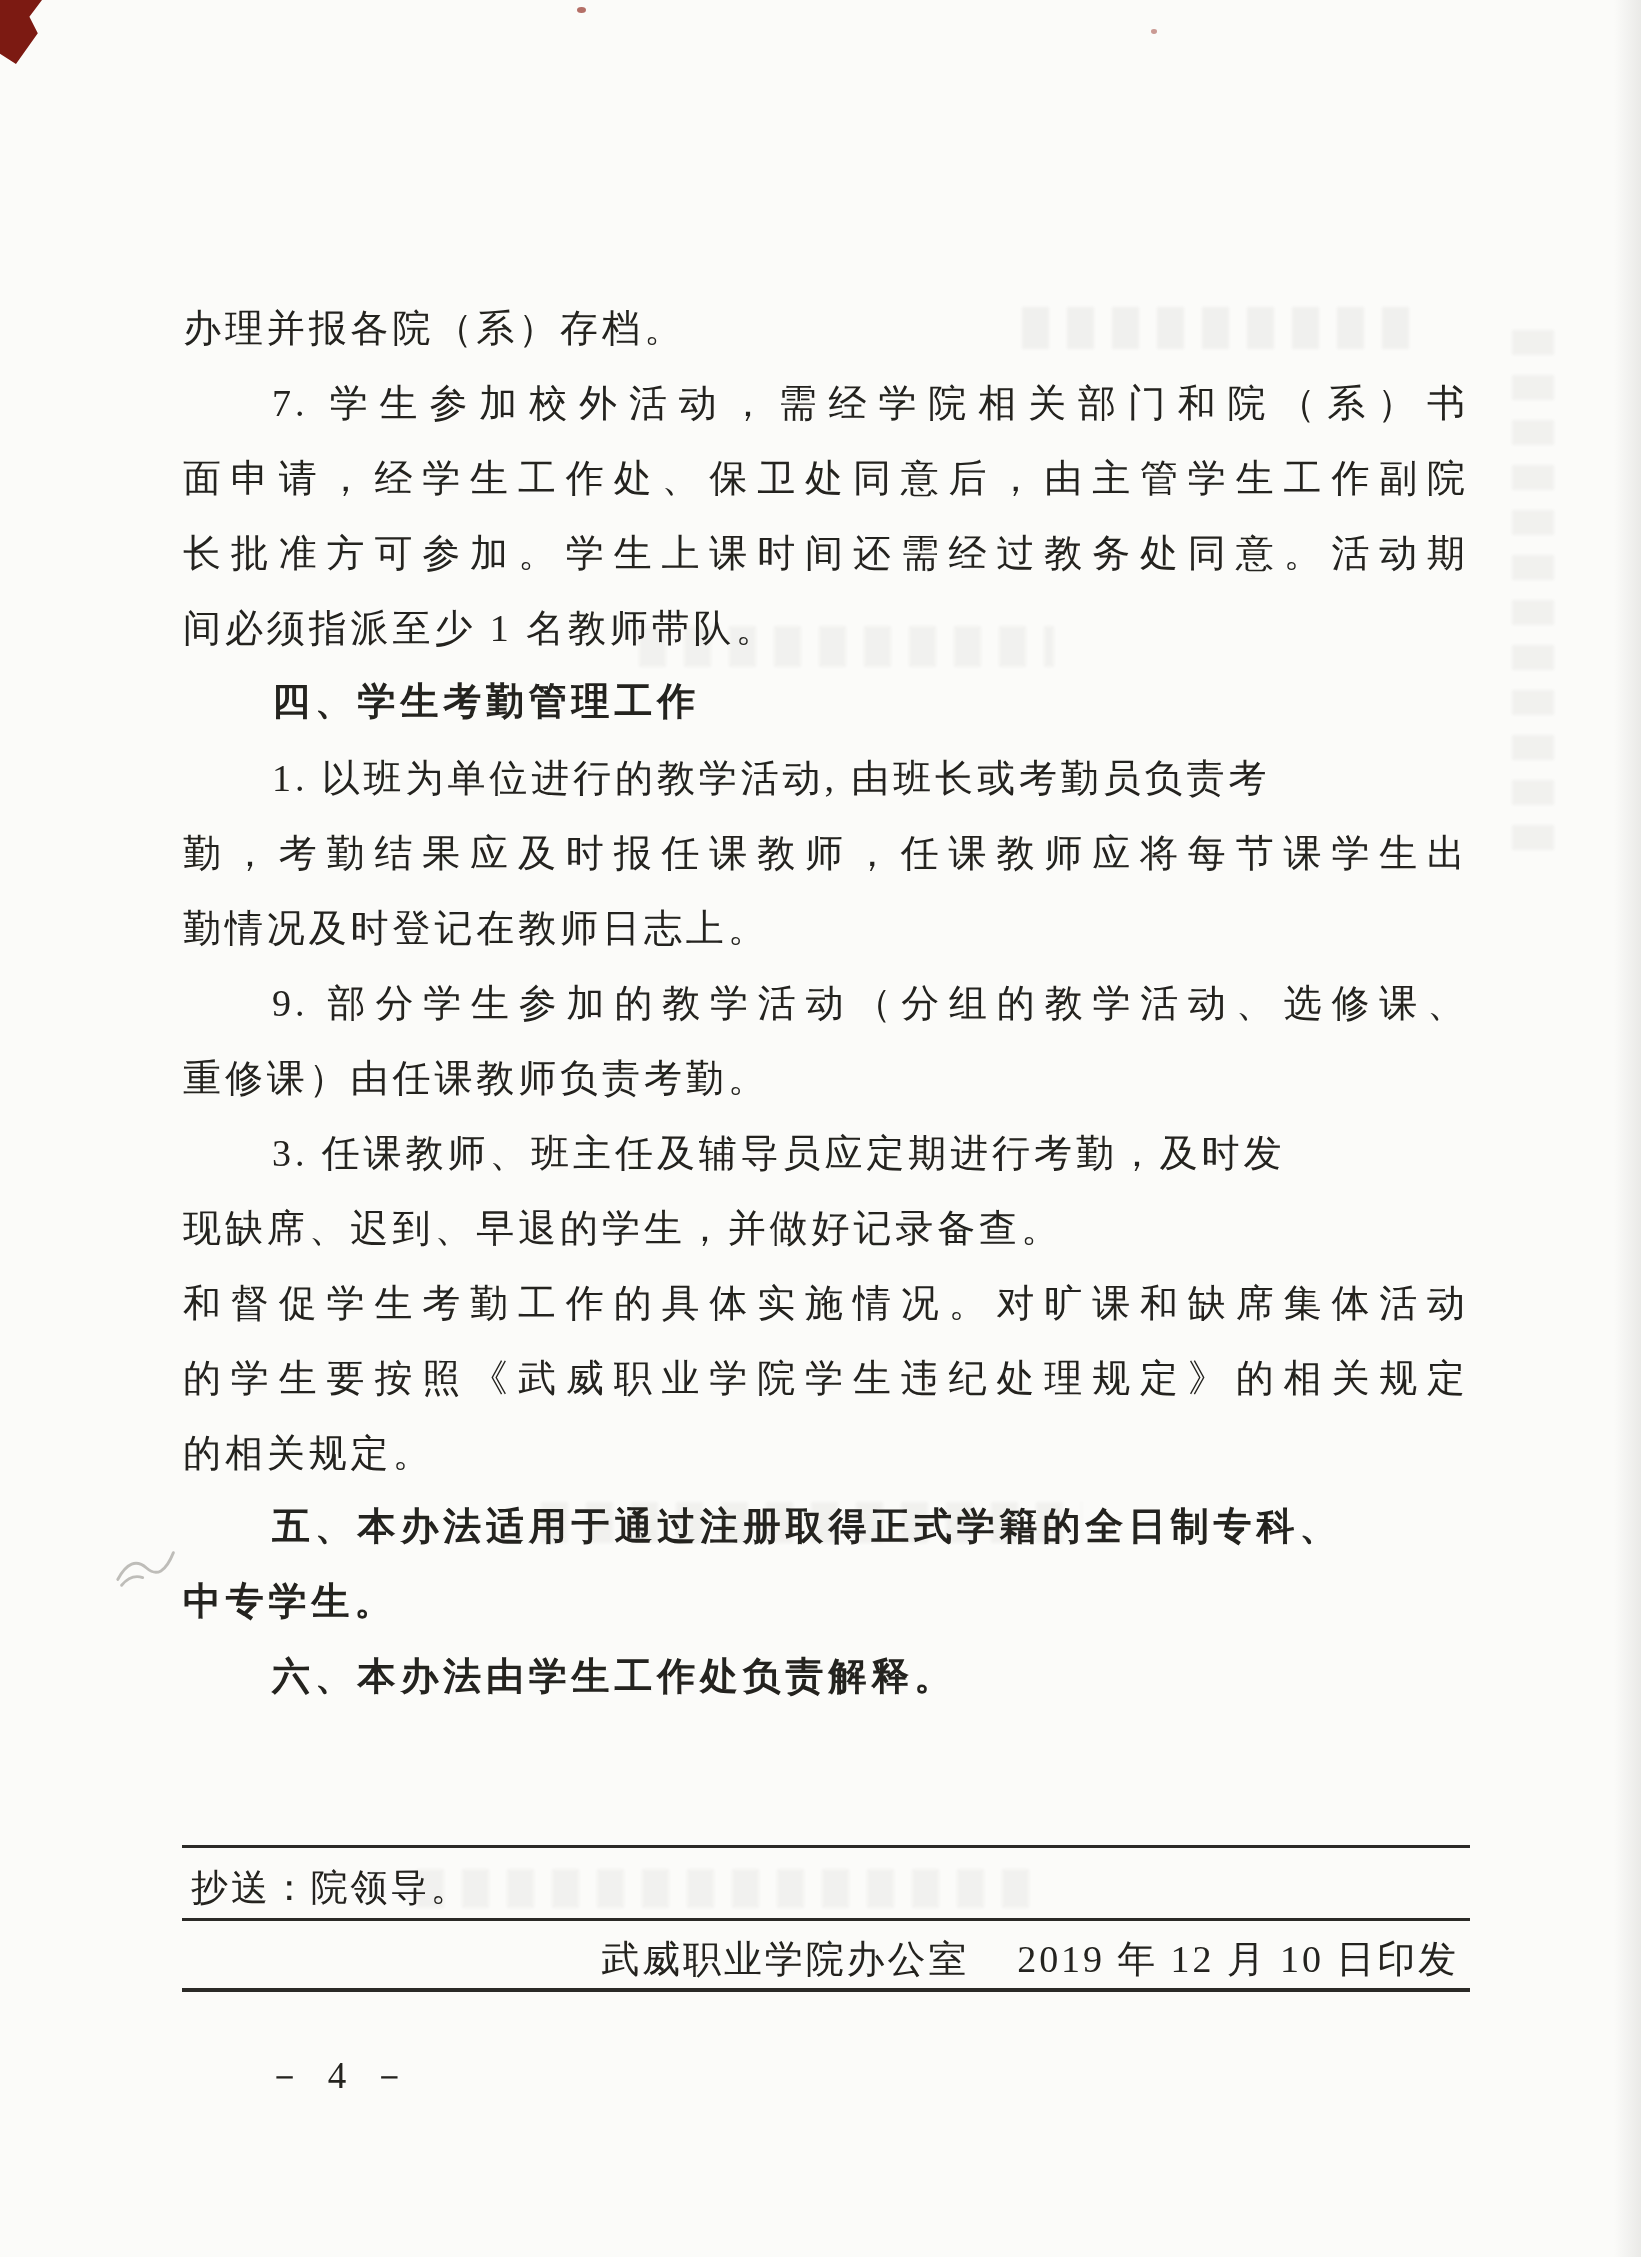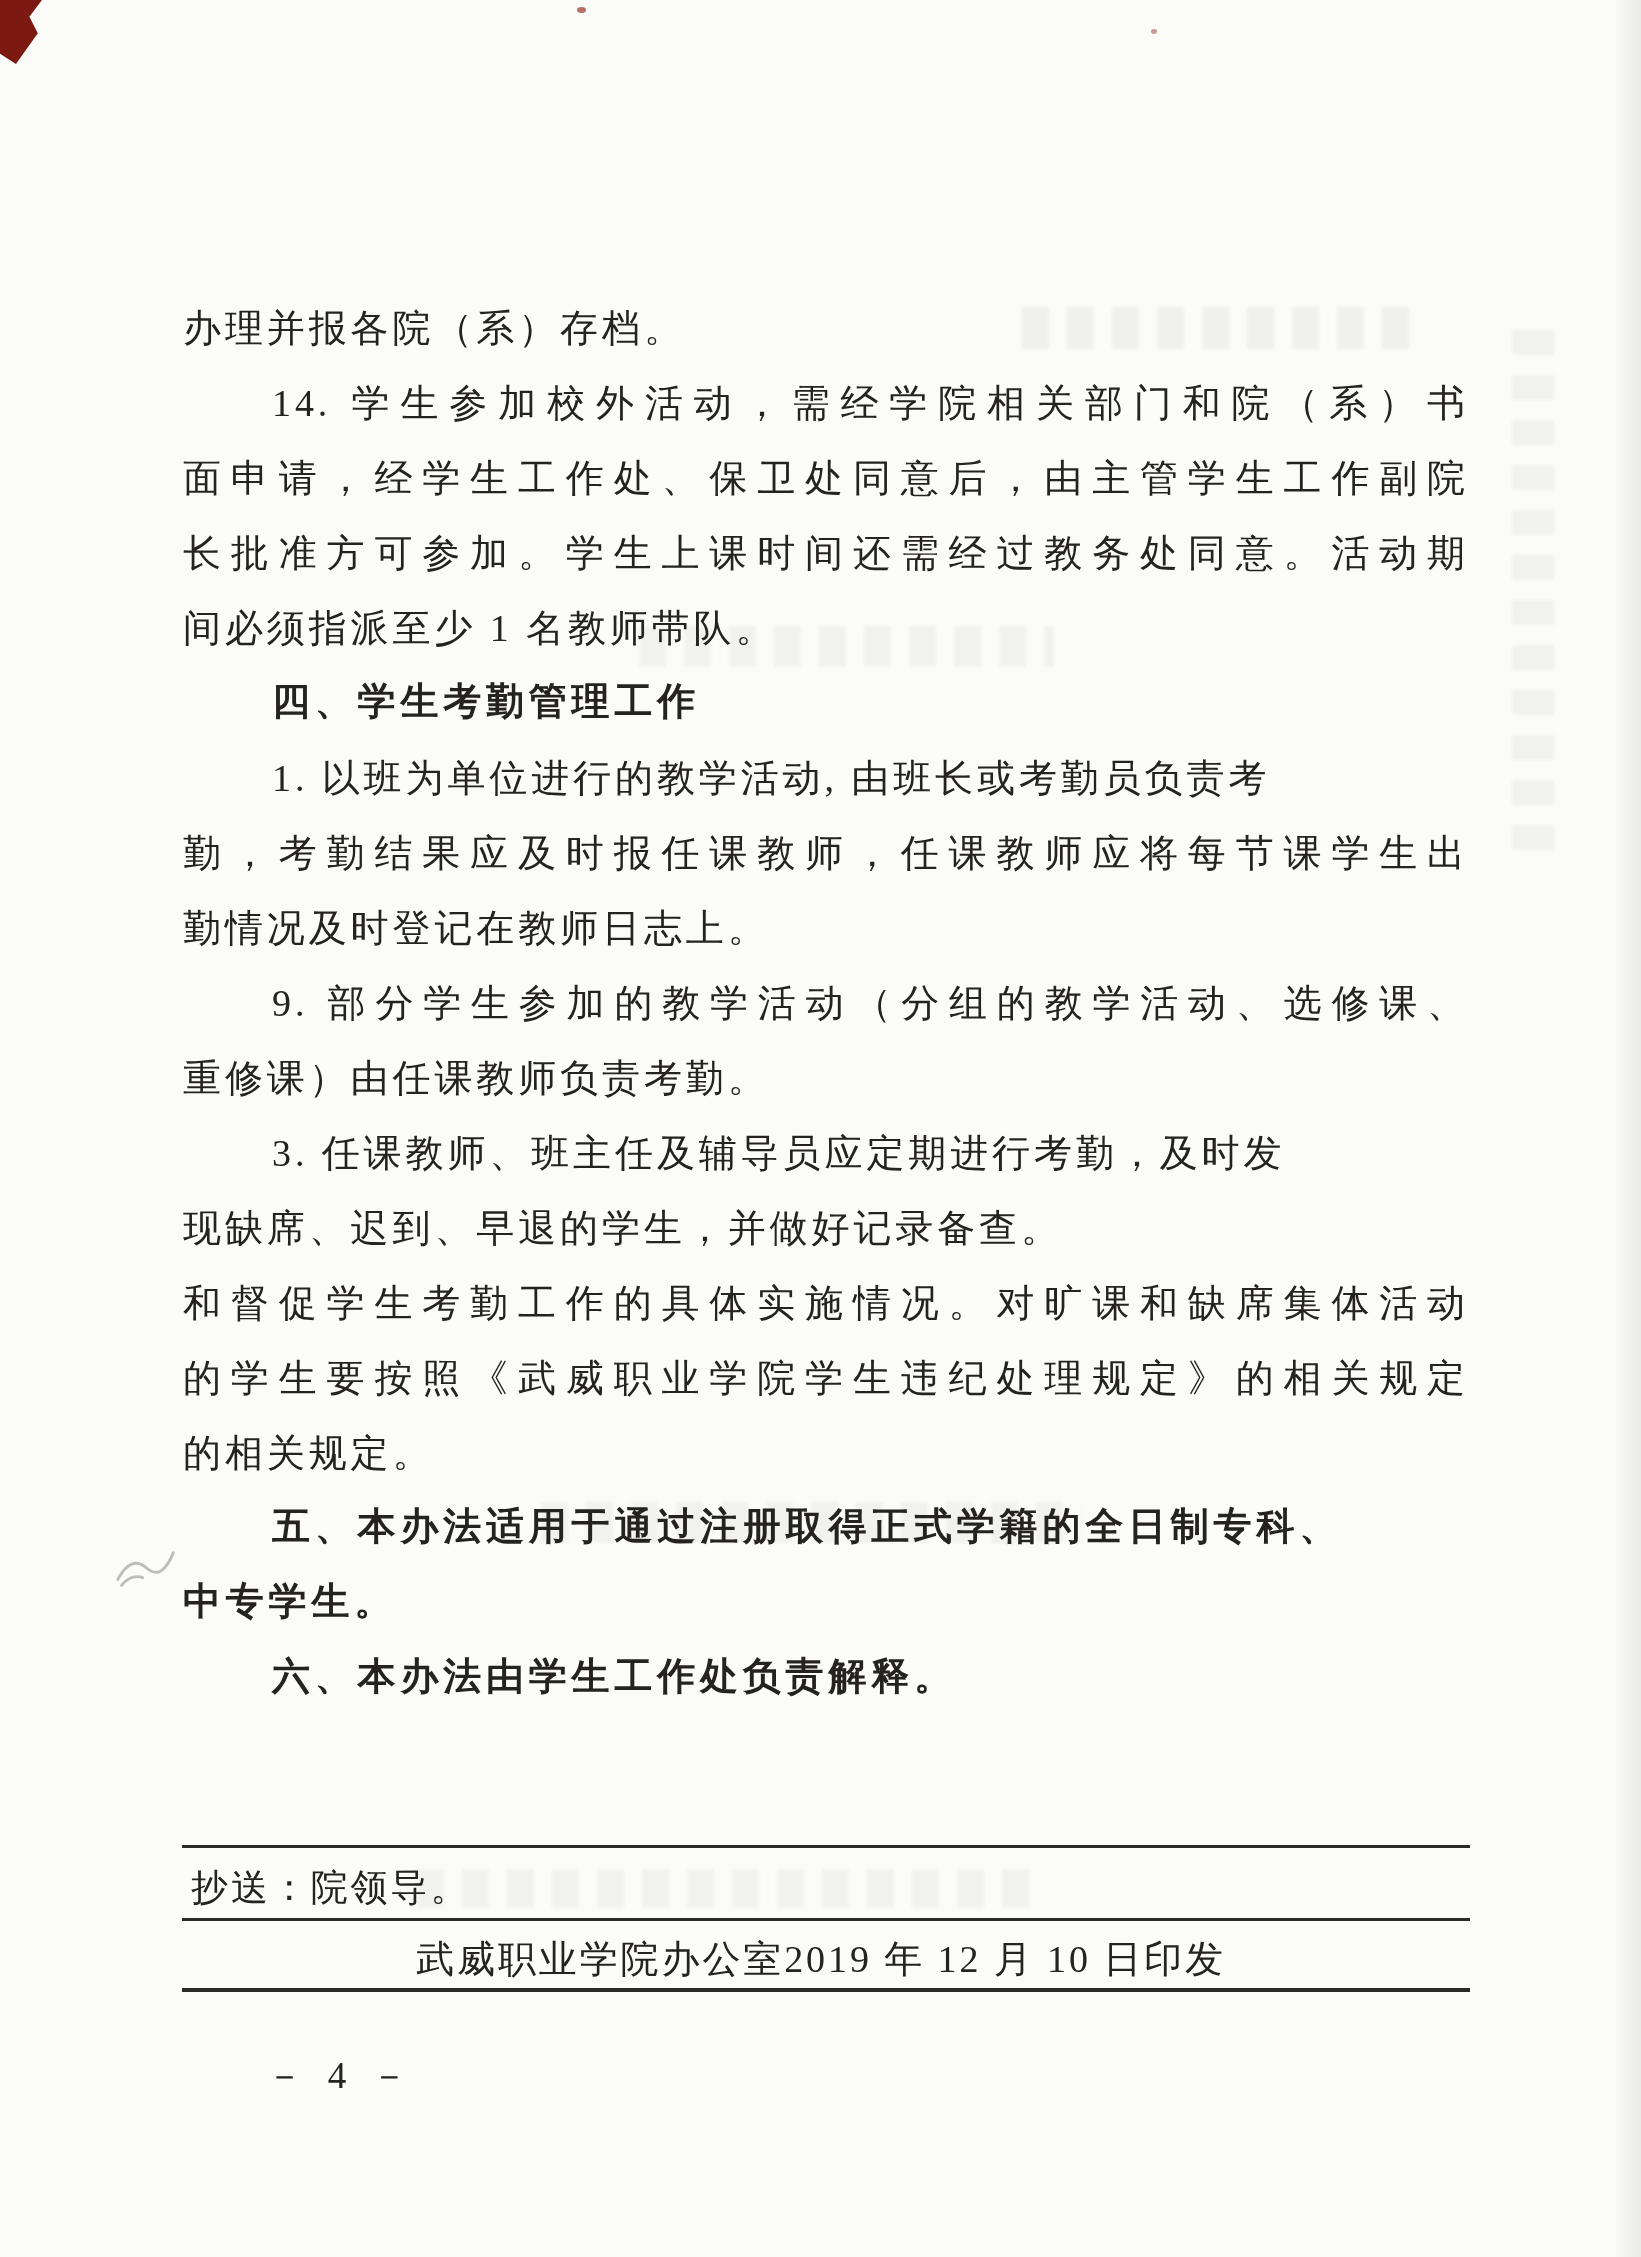--- a/index.html
+++ b/index.html
@@ -57,25 +57,26 @@
     font-size: 37px;
     line-height: 56px;
     letter-spacing: 2.9px;
   }
   .issuer-row {
     position: absolute;
     left: 183px;
     top: 1932px;
     width: 1276px;
     display: flex;
-    justify-content: center;
+    justify-content: flex-end;
     align-items: center;
     font-size: 38px;
     line-height: 54px;
     letter-spacing: 2.9px;
+    gap: 48px;
   }
   .pagenum {
     position: absolute;
     left: 266px;
     top: 2051px;
     font-size: 37px;
     letter-spacing: 7.7px;
   }
 
   
@@ -136,21 +137,21 @@
 <div class="ghost" id="ghost3"></div>
 <div class="ghost" id="ghost4"></div>
 <div class="ghost" id="ghost5"></div>
 <div class="edge-shade"></div>
 <svg class="pencil" width="71" height="54" viewBox="0 0 74 56">
   <path d="M6,40 q14,-26 30,-12 t28,-16 M10,46 q10,-12 22,-8" fill="none" stroke="#8e8b85" stroke-width="3" stroke-linecap="round"></path>
 </svg>
 
 <div class="doc">
   <div class="line">办理并报各院（系）存档。</div>
-  <div class="line ind j">14. 学生参加校外活动，需经学院相关部门和院（系）书</div>
+  <div class="line ind j">7. 学生参加校外活动，需经学院相关部门和院（系）书</div>
   <div class="line j">面申请，经学生工作处、保卫处同意后，由主管学生工作副院</div>
   <div class="line j">长批准方可参加。学生上课时间还需经过教务处同意。活动期</div>
   <div class="line">间必须指派至少 1 名教师带队。</div>
   <div class="line ind hd">四、学生考勤管理工作</div>
   <div class="line ind">1. 以班为单位进行的教学活动, 由班长或考勤员负责考</div>
   <div class="line j">勤，考勤结果应及时报任课教师，任课教师应将每节课学生出</div>
   <div class="line">勤情况及时登记在教师日志上。</div>
   <div class="line ind j">9. 部分学生参加的教学活动（分组的教学活动、选修课、</div>
   <div class="line">重修课）由任课教师负责考勤。</div>
   <div class="line ind">3. 任课教师、班主任及辅导员应定期进行考勤，及时发</div>

